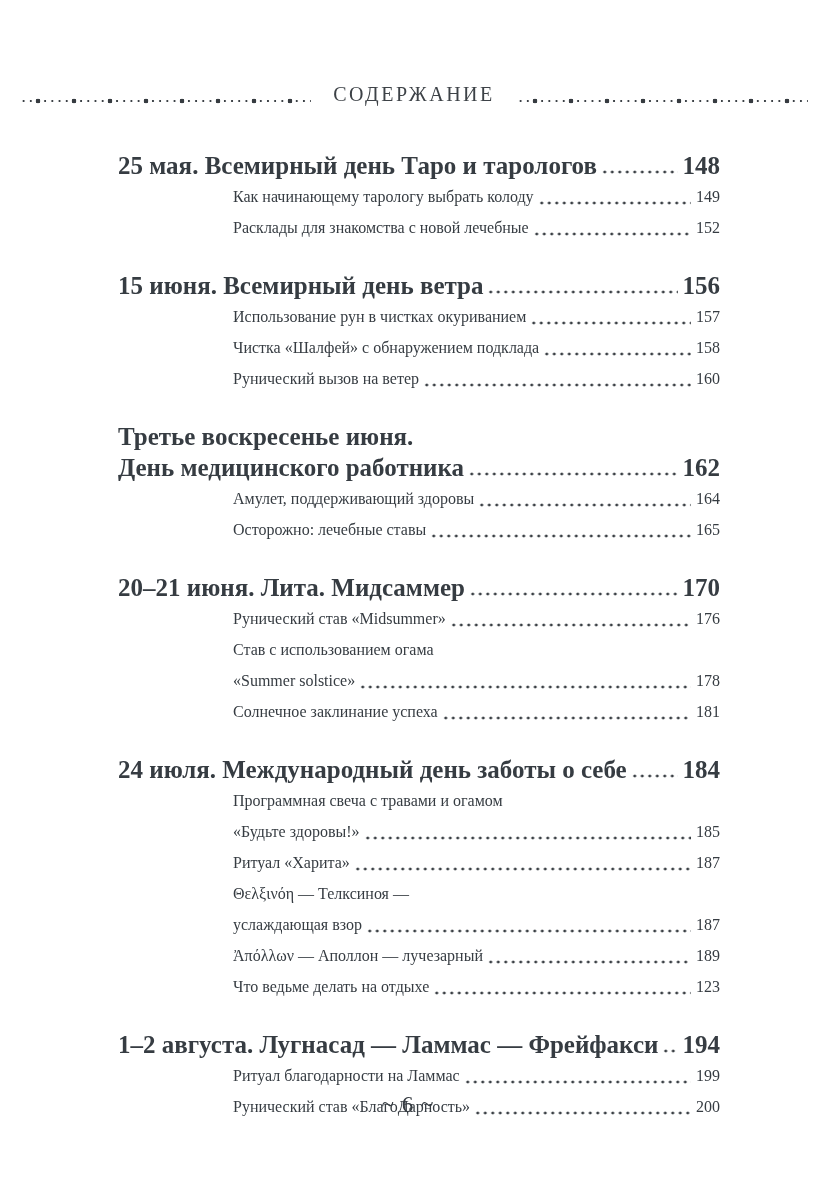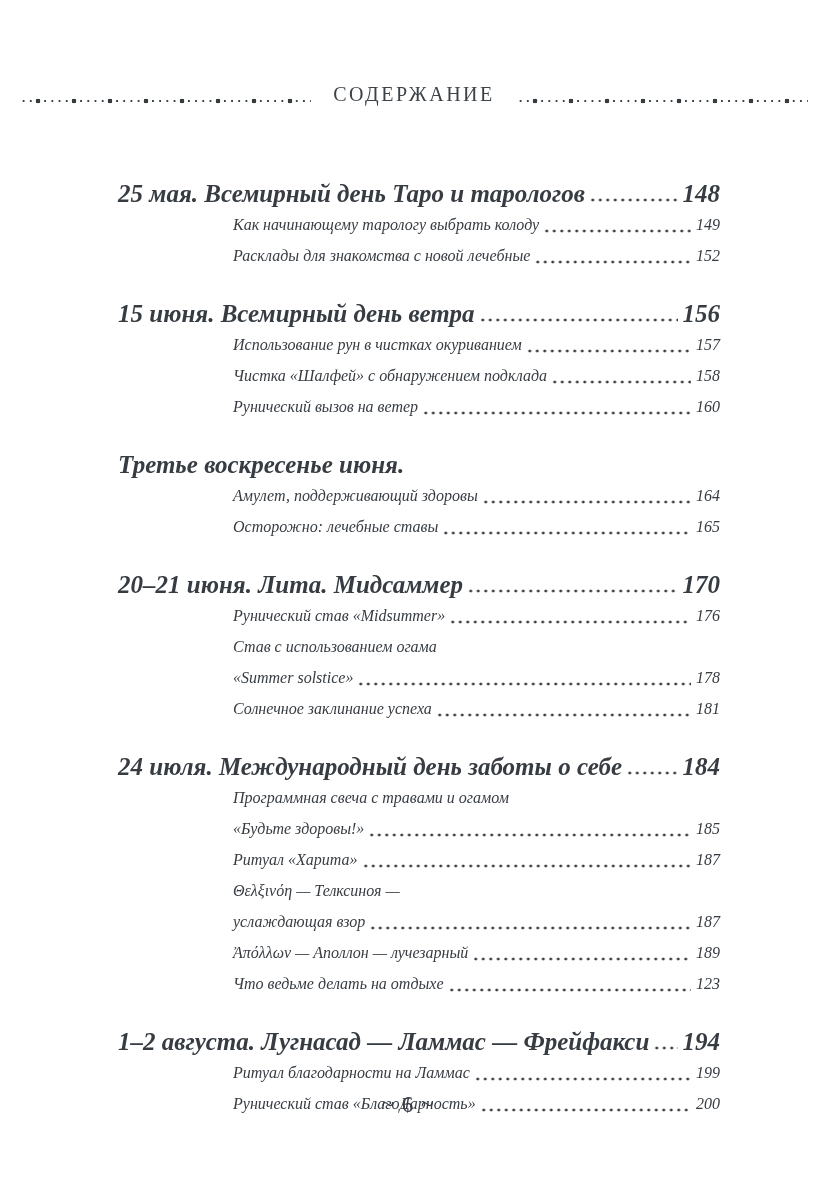--- a/index.html
+++ b/index.html
@@ -40,22 +40,21 @@
     letter-spacing: 2.5px;
     color: #3d4247;
     white-space: nowrap;
   }
 
   
   .toc {
     position: absolute;
     left: 118px;
     right: 96px;
-    top: 178px;
-    font-style: italic;
+    top: 150px;
   }
   .entry { line-height: 31px; }
   .entry.chapter { font-weight: bold; font-size: 25px; }
   .entry.sub { font-size: 16px; padding-left: 115px; }
   .entry.chapter.gap { margin-top: 27px; }
   .entry .line { display: flex; }
   .entry .txt { white-space: nowrap; }
   .entry .leader {
     flex: 1 1 auto;
     min-width: 14px;
@@ -136,20 +135,25 @@
         <div class="line">
           <span class="txt">Рунический вызов на ветер</span>
           <span class="leader"></span>
           <span class="pg">160</span>
         </div>
       </div>
       <div class="entry chapter gap">
         <div class="line">
           <span class="txt">Третье воскресенье июня.</span>
         </div>
+        <div class="line">
+          <span class="txt">День медицинского работника</span>
+          <span class="leader"></span>
+          <span class="pg">162</span>
+        </div>
       </div>
       <div class="entry sub">
         <div class="line">
           <span class="txt">Амулет, поддерживающий здоровы</span>
           <span class="leader"></span>
           <span class="pg">164</span>
         </div>
       </div>
       <div class="entry sub">
         <div class="line">

